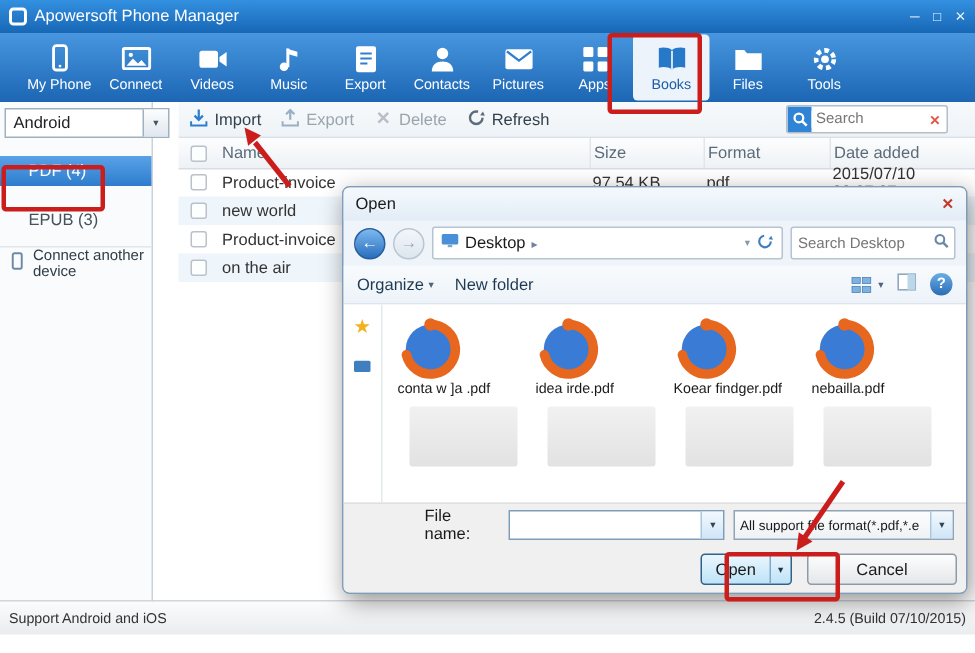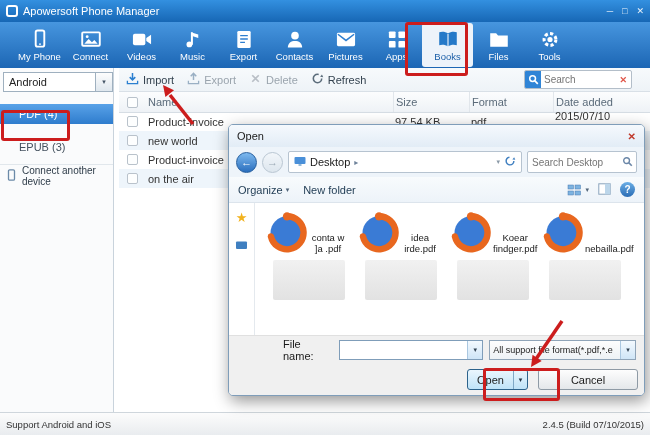--- a/index.html
+++ b/index.html
@@ -18,21 +18,21 @@
   .navbar{position:absolute;left:0;top:22px;width:100%;height:46px;box-sizing:border-box;
     background:linear-gradient(#4796df,#1c66b4);display:flex;padding-left:14px}
   .tab{width:51px;display:flex;flex-direction:column;align-items:center;justify-content:center;
     gap:1px;color:#fff;font-size:9.5px;cursor:default}
   .tab .ticon{height:22px;display:flex;align-items:flex-end;justify-content:center}
   .tab .f{fill:#fff}.tab .s{fill:none;stroke:#fff}.tab .inv{stroke:#2f7fd0;fill:none}
   .tab.active{background:#edf3fa;border-radius:3px;color:#1c5fa8;margin:1px 0}
   .tab.active .f{fill:#2579c8}.tab.active .inv{stroke:#edf3fa}
 
   
-  .sidebar{position:absolute;left:0;top:68px;width:114px;bottom:15px;background:#fafbfc;
+  .sidebar{position:absolute;left:0;top:68px;width:102px;bottom:15px;background:#fafbfc;
     border-right:1px solid #c9d3dc;box-sizing:border-box}
   .combo{position:absolute;left:3px;top:4px;width:110px;height:20px;background:#fff;
     border:1px solid #9fb0bf;display:flex;align-items:center;font-size:11px;box-sizing:border-box}
   .combo-text{flex:1;padding-left:5px;color:#222}
   .combo-btn{width:17px;height:100%;border-left:1px solid #9fb0bf;box-sizing:border-box;
     background:linear-gradient(#fdfdfd,#dfe7ee);display:flex;align-items:center;justify-content:center;
     font-size:7px;color:#456}
   .tree-root{position:absolute;left:0;top:32px;width:100%;height:18px;display:flex;align-items:center;
     gap:5px;padding-left:7px;font-size:11px;color:#1d2b38;box-sizing:border-box}
   .tree-caret{font-size:8px;color:#333}
@@ -98,21 +98,21 @@
   .small-caret{font-size:7px;color:#51657a}
   .dlg-tool-right{margin-left:auto;display:flex;align-items:center;gap:9px}
   .help-circle{width:15px;height:15px;border-radius:50%;background:linear-gradient(#6aaee6,#2b6cb4);
     color:#fff;font-size:10px;font-weight:bold;display:flex;align-items:center;justify-content:center}
   .dlg-body{flex:1;background:#fff;display:flex;min-height:0}
   .dlg-side{width:26px;border-right:1px solid #e4e9ee;display:flex;flex-direction:column;
     align-items:center;padding-top:8px;gap:12px;flex:none;box-sizing:border-box}
   .star{color:#f2b21d;font-size:13px;line-height:1}
   .dlg-files-wrap{flex:1;padding:6px 4px 0 10px;box-sizing:border-box;overflow:hidden}
   .files-row{display:flex;gap:10px}
-  .file{width:82px;display:flex;flex-direction:row;align-items:flex-end;text-align:center;
+  .file{width:82px;display:flex;flex-direction:column;align-items:flex-start;text-align:center;
     font-size:9.5px;color:#1a1a1a;line-height:1.15;cursor:default}
   .file svg{margin-bottom:2px;flex:none}
   .ph-row{display:flex;gap:20px;margin-top:5px;padding-left:8px}
   .ph{width:72px;height:40px;background:linear-gradient(#f1f1f1,#e2e2e2);border-radius:2px}
   .dlg-filename{height:28px;display:flex;align-items:center;gap:6px;font-size:11px;color:#1a1a1a;
     padding:0 8px;background:#f0f0f0;border-top:1px solid #e0e0e0;flex:none}
   .fn-label{margin-left:46px}
   .fn-combo{width:150px;height:20px;background:#fff;border:1px solid #7f9db9;display:flex;
     align-items:center;box-sizing:border-box;overflow:hidden}
   .fn-combo input{flex:1;border:none;outline:none;min-width:0;font-size:10px;padding:0 3px;font-family:inherit}
@@ -127,21 +127,21 @@
   .btn-open{display:flex;height:21px;border:1px solid #2c628b;border-radius:3px;overflow:hidden;
     background:linear-gradient(#eaf6fd,#bfe3f8);box-sizing:border-box}
   .btn-open-main{width:45px;display:flex;align-items:center;justify-content:center;font-size:11px;color:#1a1a1a}
   .btn-open-caret{width:14px;border-left:1px solid #7fa8c6;display:flex;align-items:center;
     justify-content:center;font-size:7px;color:#234;box-sizing:border-box}
   .btn-cancel{width:100px;height:21px;border:1px solid #8e9aa5;border-radius:3px;box-sizing:border-box;
     background:linear-gradient(#fdfdfd,#e4e7ea);font-size:11px;display:flex;align-items:center;
     justify-content:center;color:#1a1a1a}
 
   
-  .statusbar{position:absolute;left:0;bottom:0;width:100%;height:15px;box-sizing:border-box;
+  .statusbar{position:absolute;left:0;bottom:12px;width:100%;height:15px;box-sizing:border-box;
     background:linear-gradient(#fcfcfc,#e9ecef);border-top:1px solid #cfd6dc;display:flex;
     align-items:center;justify-content:space-between;padding:11px 6px;font-size:9.5px;color:#333}
 
   
   .anno-box{position:absolute;border:3px solid #cc1d1d;border-radius:3px;z-index:30;pointer-events:none}
   #anno-books{left:405px;top:22px;width:57px;height:48px}
   #anno-pdf{left:1px;top:110px;width:63px;height:25px}
   #anno-open{left:483px;top:368px;width:71px;height:27px}
   .anno-svg{position:absolute;left:0;top:0;z-index:31;pointer-events:none}
 </style>

